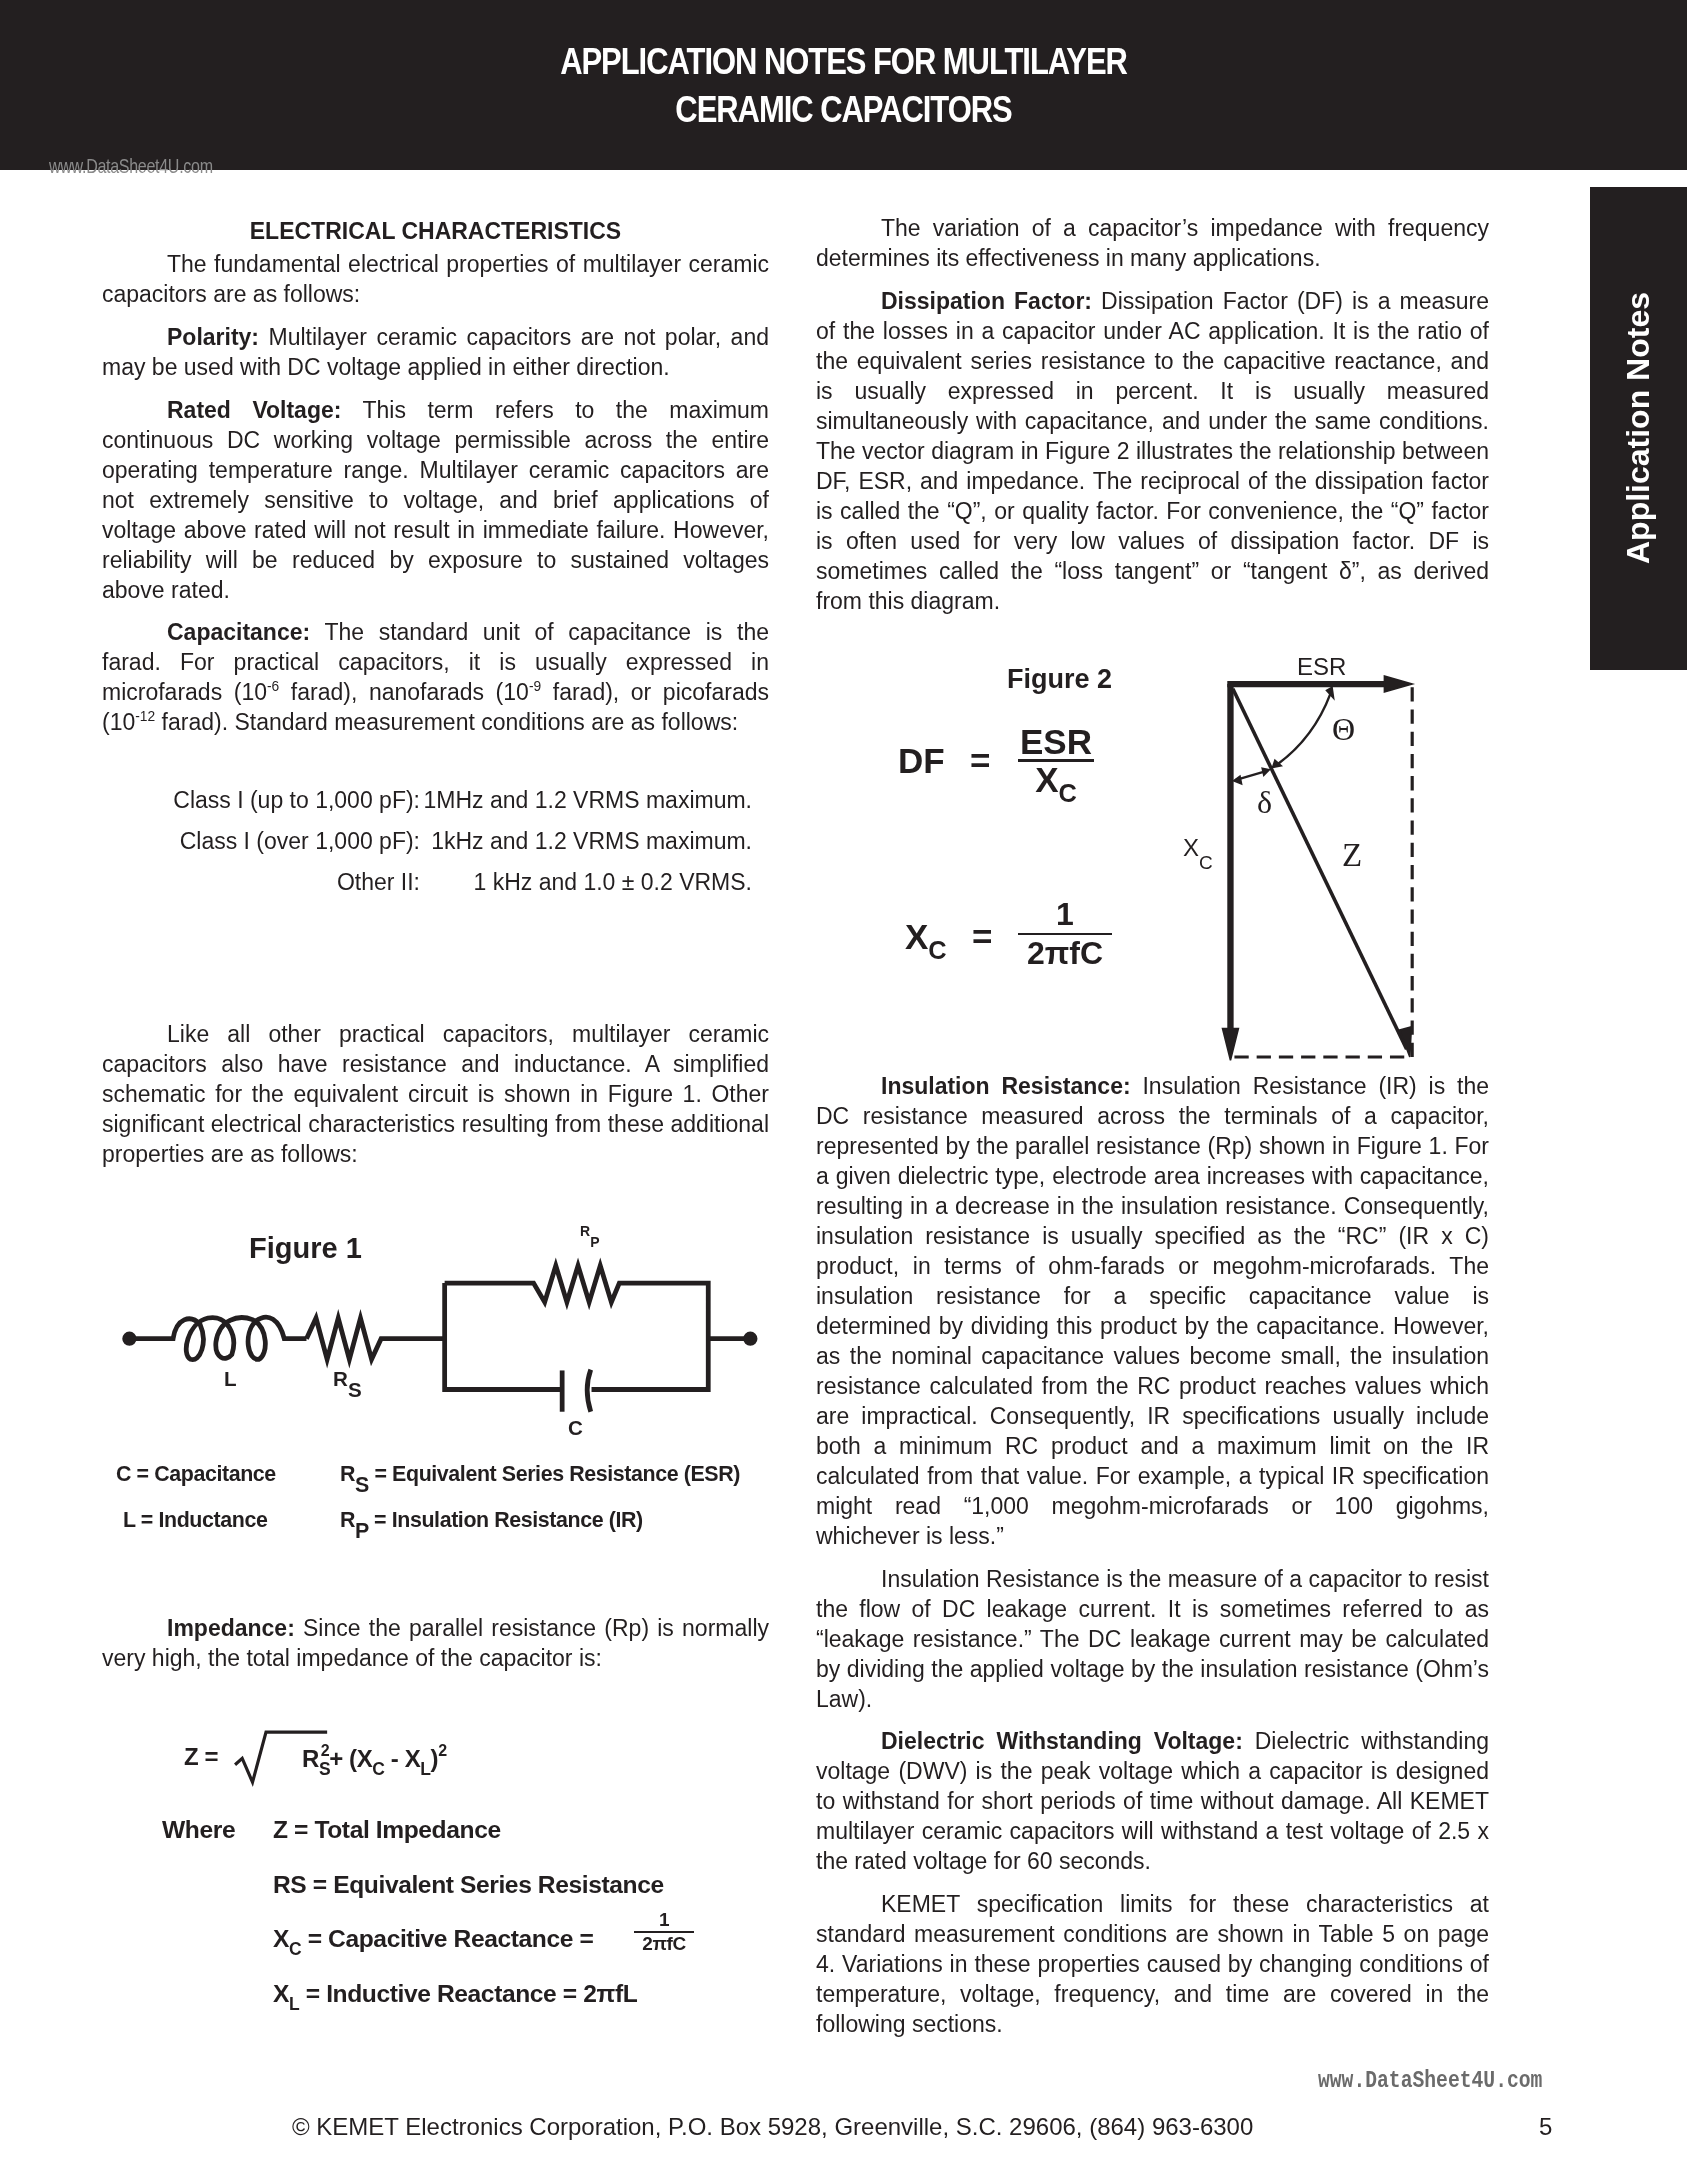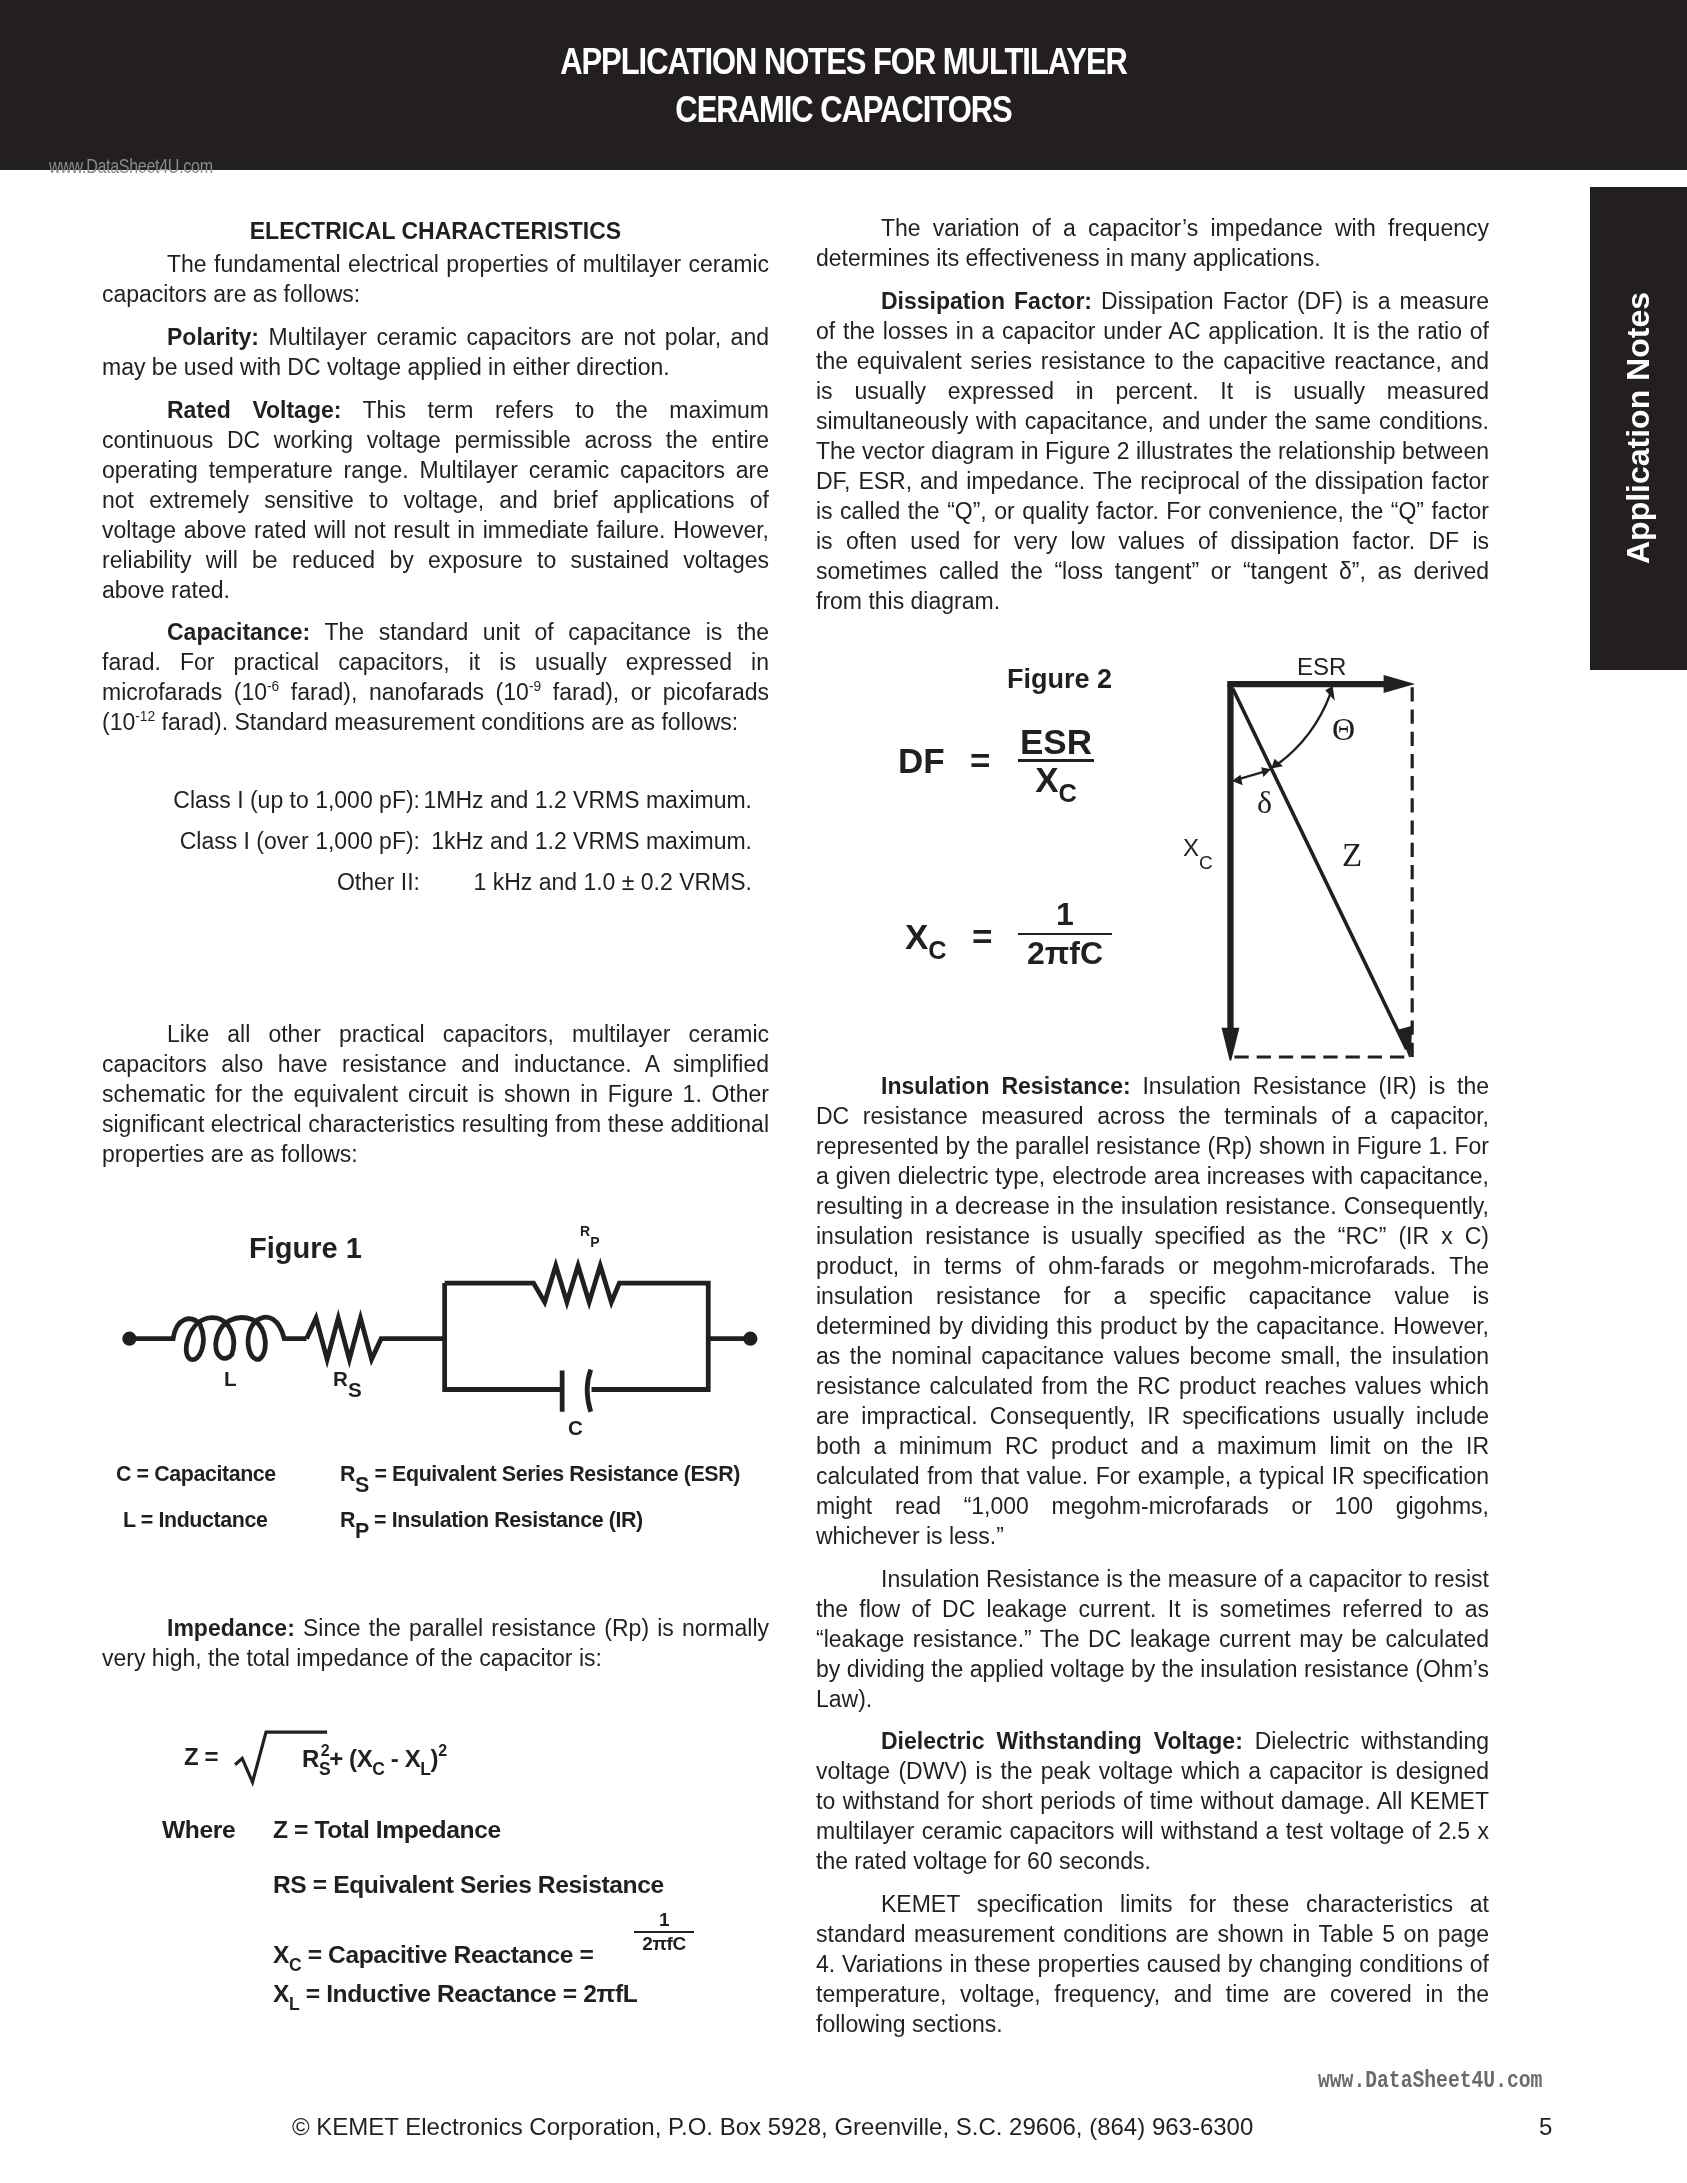--- a/index.html
+++ b/index.html
@@ -114,21 +114,21 @@
 <div class="fig" style="left:0;top:0;width:794px;height:2064px;pointer-events:none;">
   <svg width="794" height="2064" style="position:absolute;left:0;top:0;" viewBox="0 0 1000 2600">
     <path d="M296 2223 L305 2215 L318 2245 L335 2182 H412" stroke="#231f20" stroke-width="4" fill="none"></path>
   </svg>
   <div class="eq" style="left:184px;top:1743px;font-size:24px;">Z =</div>
   <div class="eq" style="left:302px;top:1745px;font-size:24px;"><span>R</span><span style="position:relative;top:8px;font-size:17.5px;">S</span><span style="position:relative;top:-11px;font-size:16px;margin-left:-9.5px;">2</span><span>+ (X</span><span style="position:relative;top:8px;font-size:17.5px;">C</span><span> - X</span><span style="position:relative;top:8px;font-size:17.5px;">L</span><span>)</span><span style="position:relative;top:-11px;font-size:16px;">2</span></div>
 
   <div class="eq" style="left:162px;top:1816px;">Where</div>
   <div class="eq" style="left:273px;top:1816px;">Z = Total Impedance</div>
   <div class="eq" style="left:273px;top:1871px;">RS = Equivalent Series Resistance</div>
-  <div class="eq" style="left:273px;top:1925px;margin-top:16px;"><span>X</span><span style="position:relative;top:8px;font-size:17.5px;">C</span><span> = Capacitive Reactance  =</span></div>
+  <div class="eq" style="left:273px;top:1925px;"><span>X</span><span style="position:relative;top:8px;font-size:17.5px;">C</span><span> = Capacitive Reactance  =</span></div>
   <div class="eq" style="left:634px;top:1909px;width:60px;text-align:center;font-size:19px;">
     <div>1</div>
     <div style="border-top:2.4px solid #231f20;">2πfC</div>
   </div>
   <div class="eq" style="left:273px;top:1980px;"><span>X</span><span style="position:relative;top:8px;font-size:17.5px;">L</span><span> = Inductive Reactance = 2πfL</span></div>
 </div>
 
 <div class="col colR">
   <p class="ind">The variation of a capacitor’s impedance with frequency determines its effectiveness in many applications.</p>
   <div class="gap"></div>

